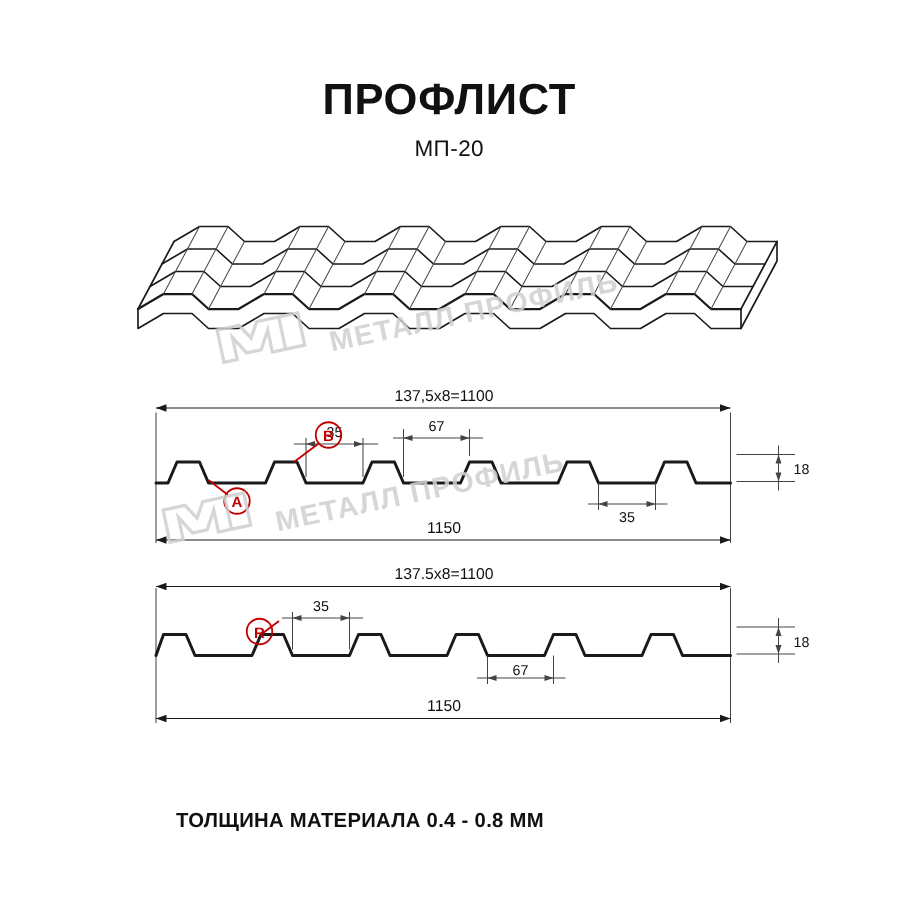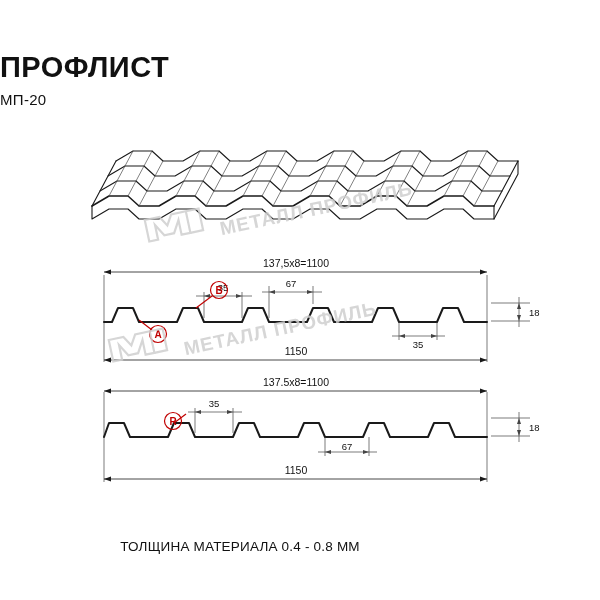--- a/index.html
+++ b/index.html
@@ -19,21 +19,21 @@
     position: relative;
     width: 600px;
     height: 600px;
     box-sizing: border-box;
   }
   .title-block {
     position: absolute;
     top: 52px;
     left: 0;
     width: 599px;
-    text-align: left;
+    text-align: center;
   }
   .title {
     font-size: 29px;
     font-weight: bold;
     letter-spacing: 0.5px;
     line-height: 1.05;
     color: #111;
   }
   .subtitle {
     margin-top: 9px;
@@ -42,21 +42,21 @@
     letter-spacing: 0.3px;
     color: #111;
   }
   .footer-note {
     position: absolute;
     bottom: 46px;
     left: 0;
     width: 480px;
     text-align: center;
     font-size: 13.5px;
-    font-weight: normal;
+    font-weight: bold;
     letter-spacing: 0.2px;
     color: #111;
   }
   .svg-layer {
     position: absolute;
     top: 0;
     left: 0;
   }
   .wm {
     position: absolute;

